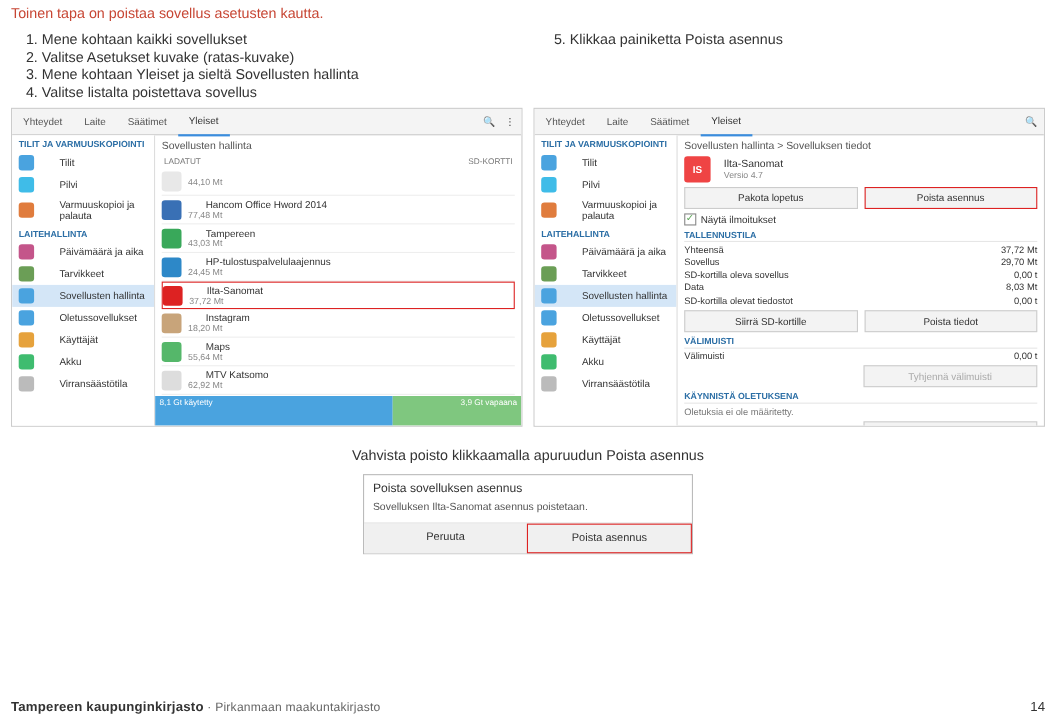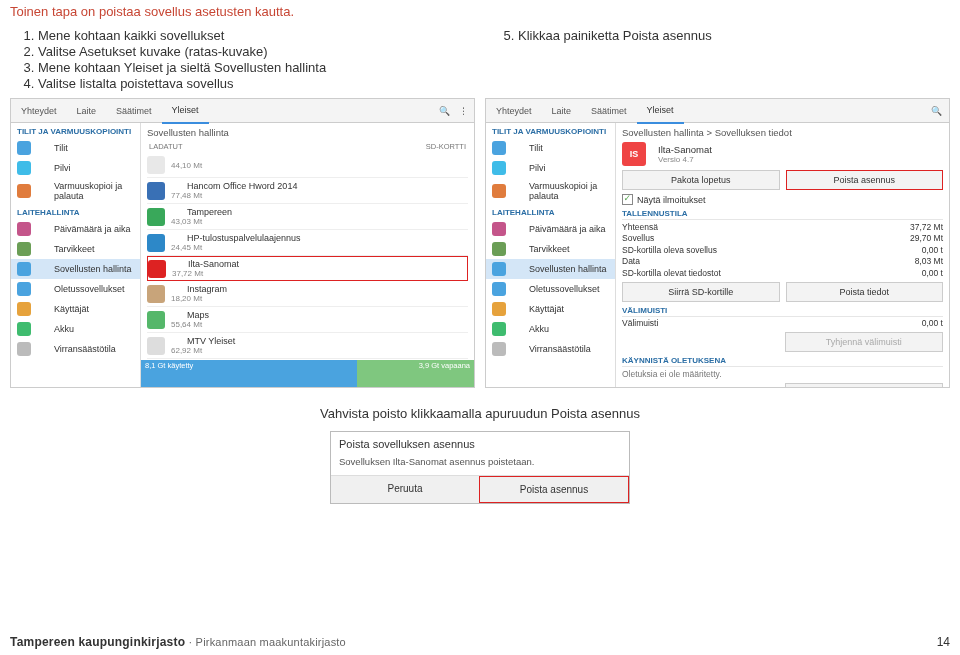--- a/index.html
+++ b/index.html
@@ -262,21 +262,21 @@
             <div class="applist-row">
               <span class="appicon" style="background:#55b76a"></span>
               <div class="appinfo">
                 <span class="appname">Maps</span>
                 <span class="appsize">55,64 Mt</span>
               </div>
             </div>
             <div class="applist-row">
               <span class="appicon" style="background:#ddd"></span>
               <div class="appinfo">
-                <span class="appname">MTV Yleiset</span>
+                <span class="appname">MTV Katsomo</span>
                 <span class="appsize">62,92 Mt</span>
               </div>
             </div>
             <div class="applist-row">
               <span class="appicon" style="background:#333"></span>
               <div class="appinfo">
                 <span class="appname">NML</span>
                 <span class="appsize">28,09 Mt</span>
               </div>
             </div>

